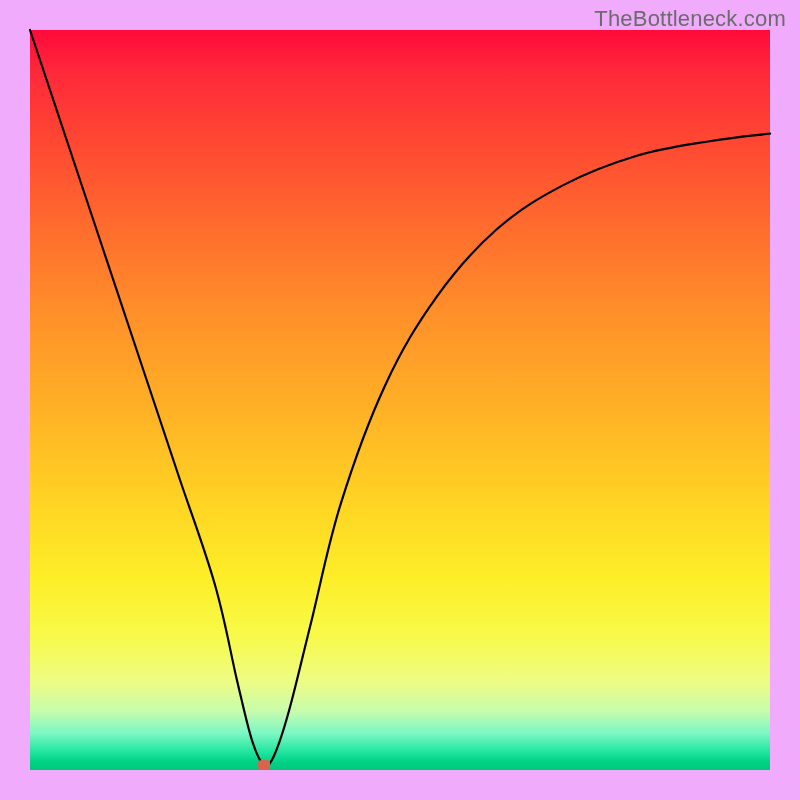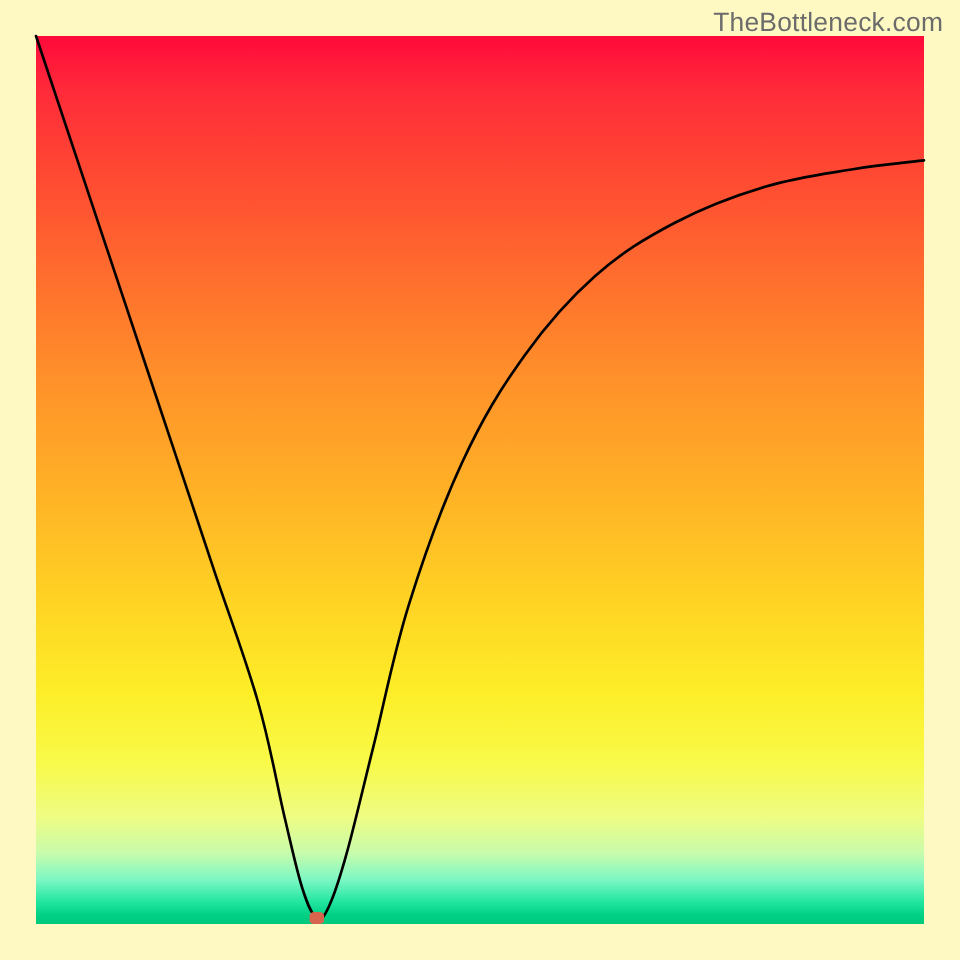--- a/index.html
+++ b/index.html
@@ -8,21 +8,21 @@
     width: 800px;
     height: 800px;
     overflow: hidden;
     background: #000;
     font-family: Arial, Helvetica, sans-serif;
   }
   .frame {
     position: relative;
     width: 800px;
     height: 800px;
-    background: #fef9c3;
+    background: #f0abfc;
   }
   .plot {
     position: absolute;
     left: 30px;
     top: 30px;
     width: 740px;
     height: 740px;
     
     background: linear-gradient(
       to bottom,

